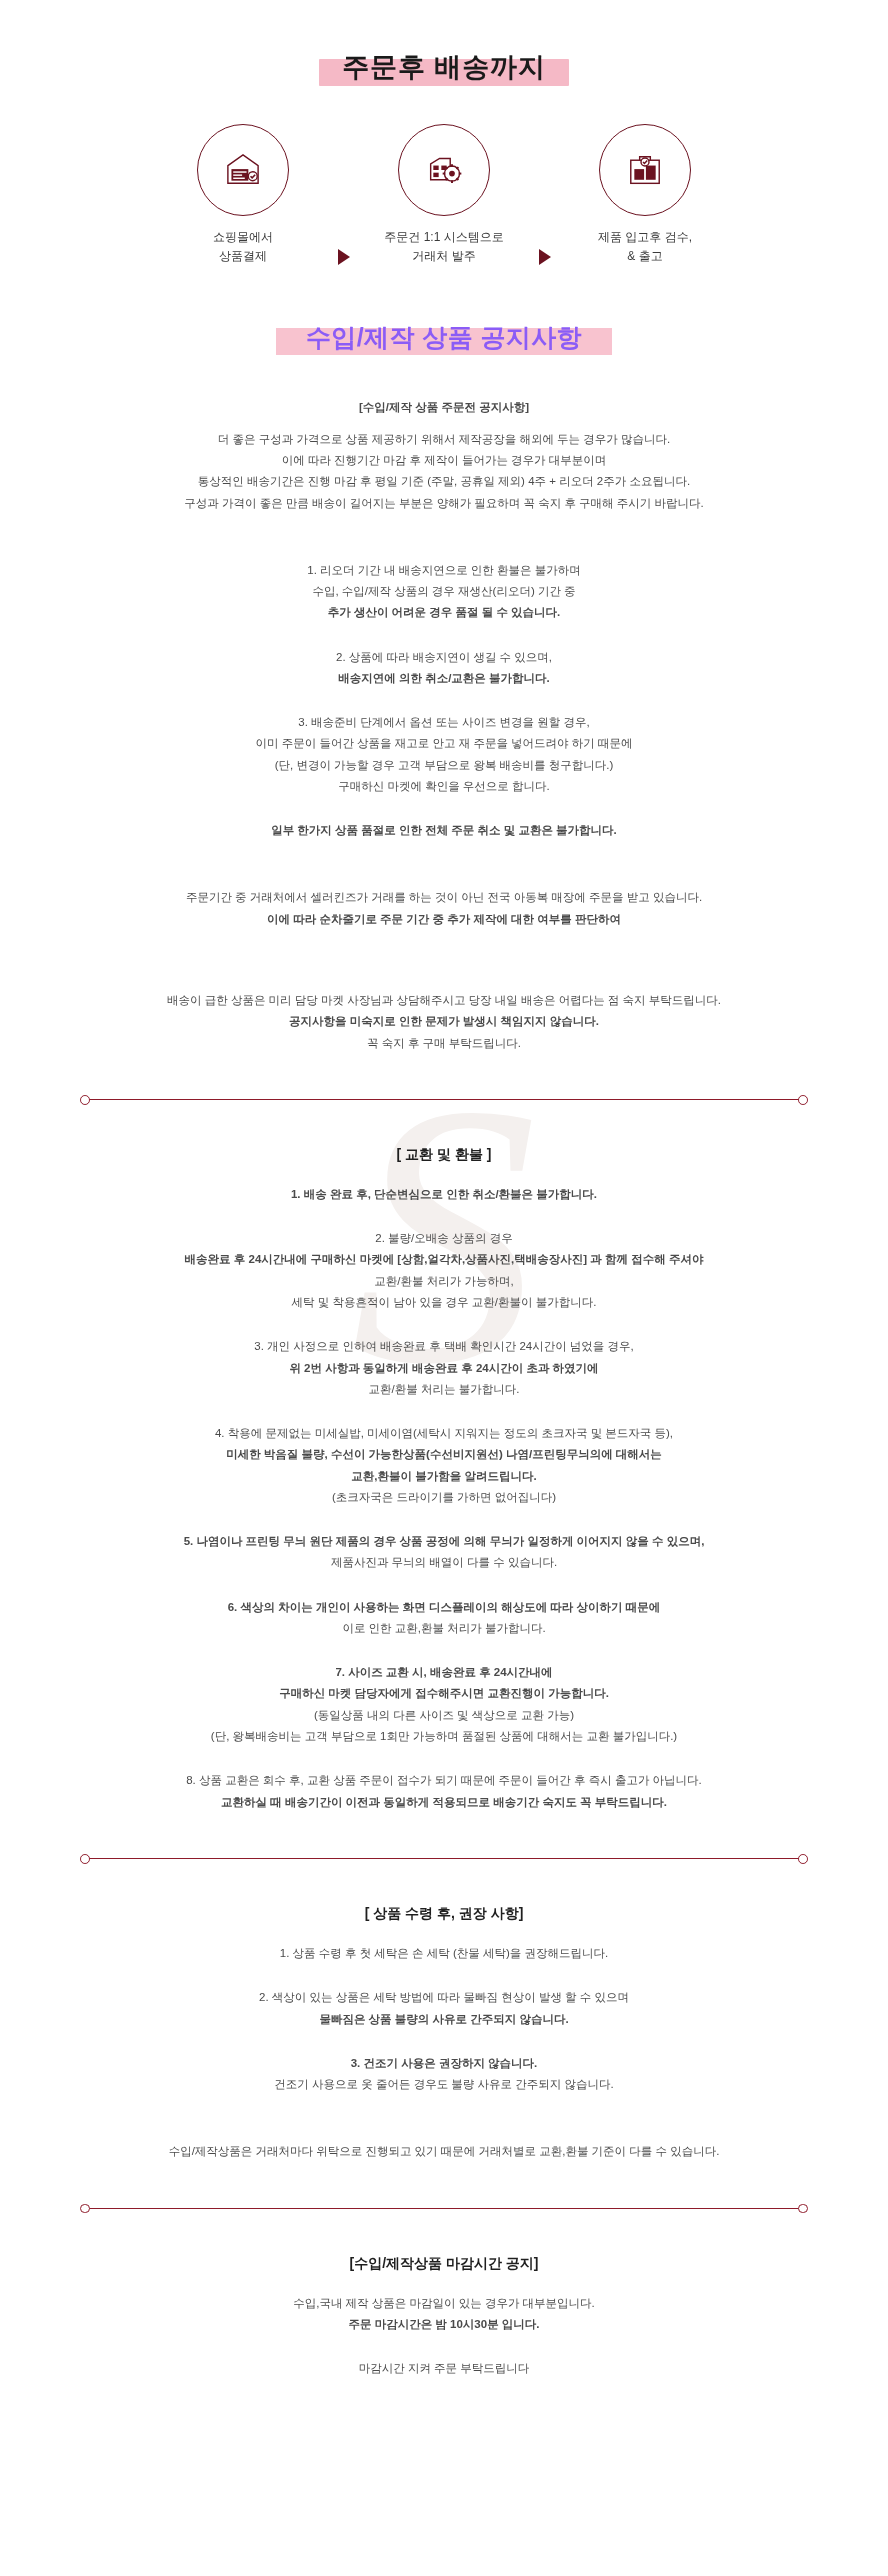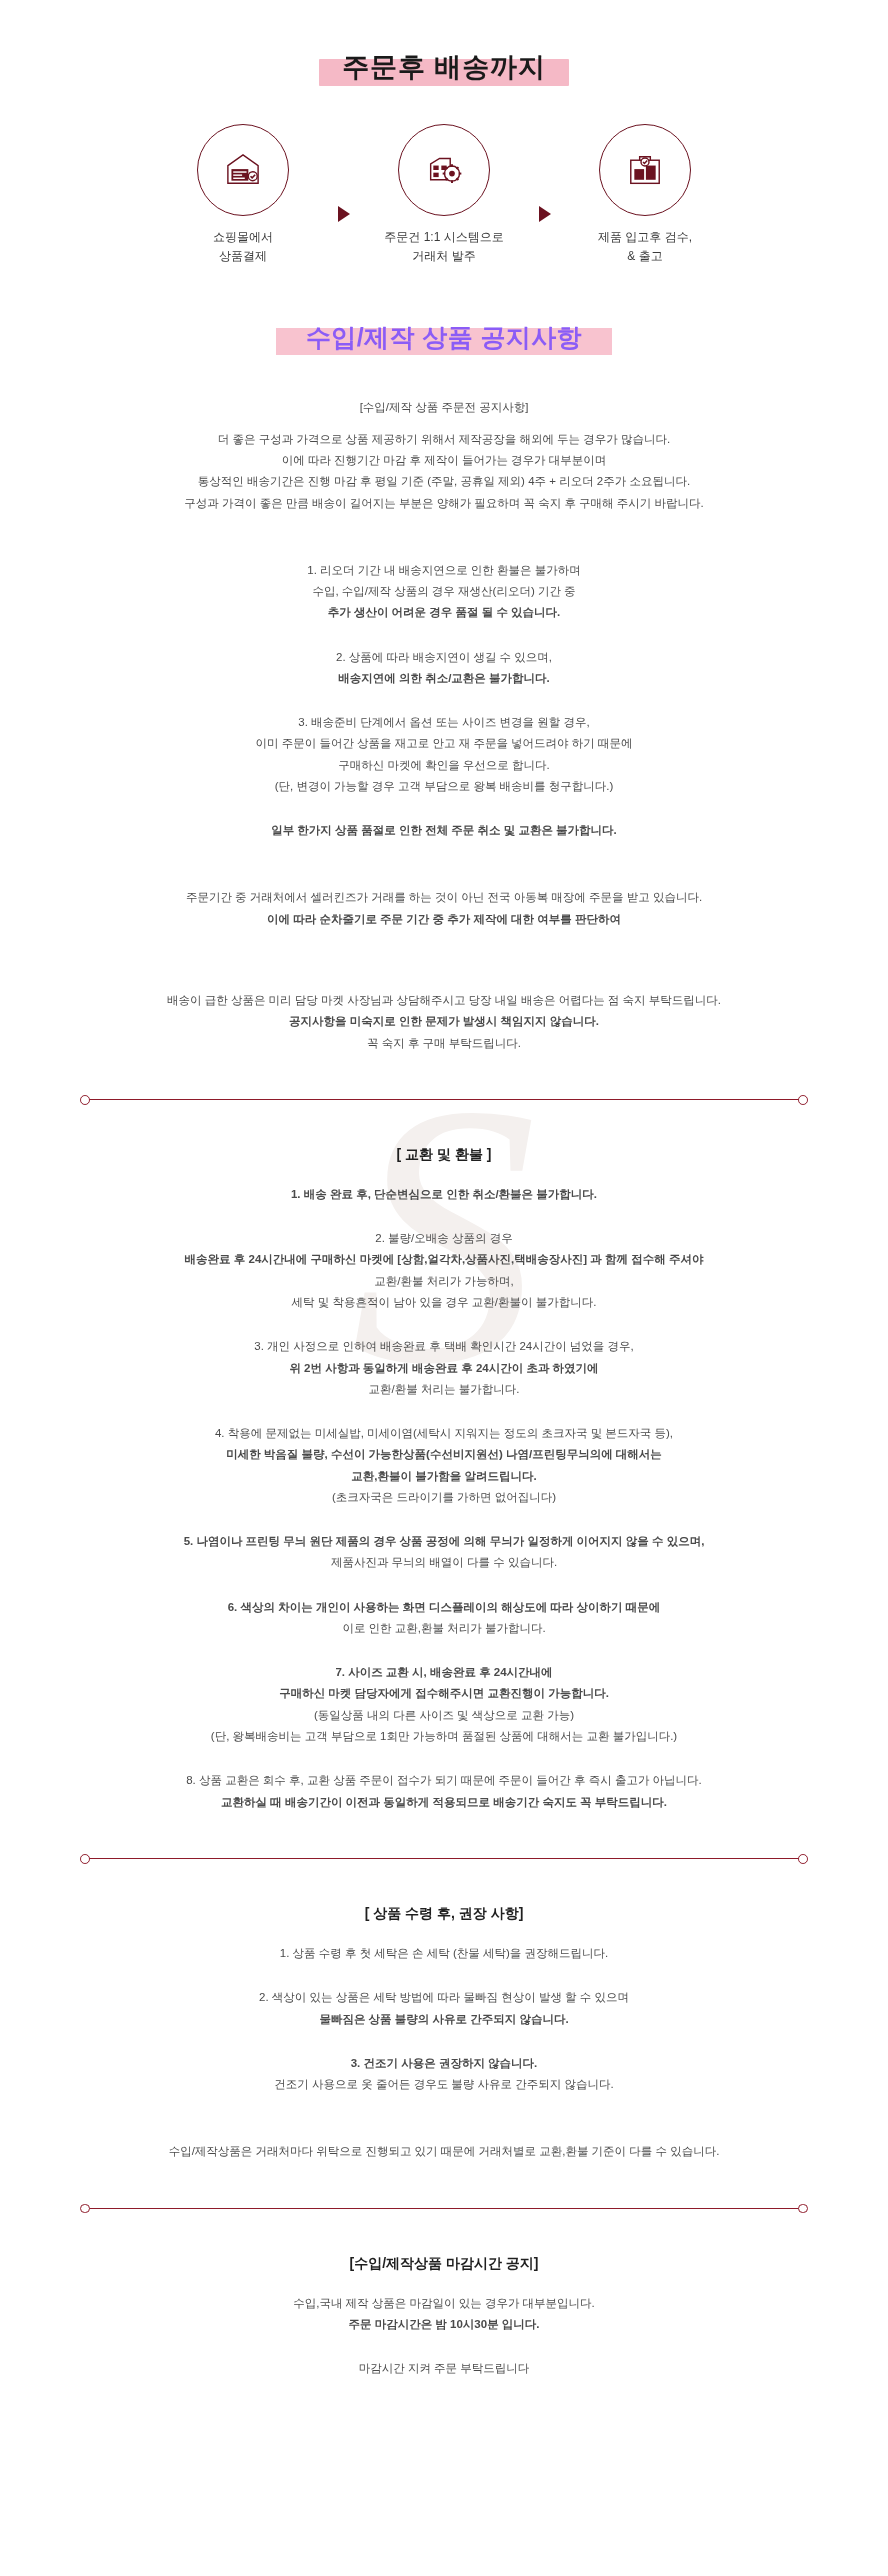--- a/index.html
+++ b/index.html
@@ -49,21 +49,21 @@
     border-radius: 0.9px;
   }
   .top-title .txt {
     position: relative;
     z-index: 1;
   }
 
   
   .steps {
     display: flex;
-    align-items: center;
+    align-items: flex-end;
     justify-content: center;
     gap: 9px;
     margin: 9px auto 46px auto;
     width: 675px;
   }
   .step {
     width: 160px;
     text-align: center;
   }
   .step-circle {
@@ -146,21 +146,21 @@
   }
   .block { margin-bottom: 23px; text-align: center; }
   .block p {
     margin: 0;
     font-size: 11.5px;
     line-height: 1.85;
     color: #4a4a4a;
   }
   .blk-title {
     font-size: 12.4px;
-    font-weight: normal;
+    font-weight: bold;
     color: #1f1f1f;
     margin-bottom: 10.7px !important;
   }
   .red { color: #c0102a; font-weight: bold; }
   .gap-m { height: 23px; }
   .gap-l { height: 37px; }
 
   
   .divider {
     position: relative;
@@ -311,22 +311,22 @@
     </div>
 
     <div class="block">
       <p>2. 상품에 따라 배송지연이 생길 수 있으며,</p>
       <p class="red">배송지연에 의한 취소/교환은 불가합니다.</p>
     </div>
 
     <div class="block">
       <p>3. 배송준비 단계에서 옵션 또는 사이즈 변경을 원할 경우,</p>
       <p>이미 주문이 들어간 상품을 재고로 안고 재 주문을 넣어드려야 하기 때문에</p>
+      <p>(단, 변경이 가능할 경우 고객 부담으로 왕복 배송비를 청구합니다.)</p>
       <p>구매하신 마켓에 확인을 우선으로 합니다.</p>
-      <p>(단, 변경이 가능할 경우 고객 부담으로 왕복 배송비를 청구합니다.)</p>
     </div>
 
     <div class="block">
       <p class="red">일부 한가지 상품 품절로 인한 전체 주문 취소 및 교환은 불가합니다.</p>
     </div>
 
     <div class="gap-m"></div>
 
     <div class="block">
       <p>주문기간 중 거래처에서 셀러킨즈가 거래를 하는 것이 아닌 전국 아동복 매장에 주문을 받고 있습니다.</p>

